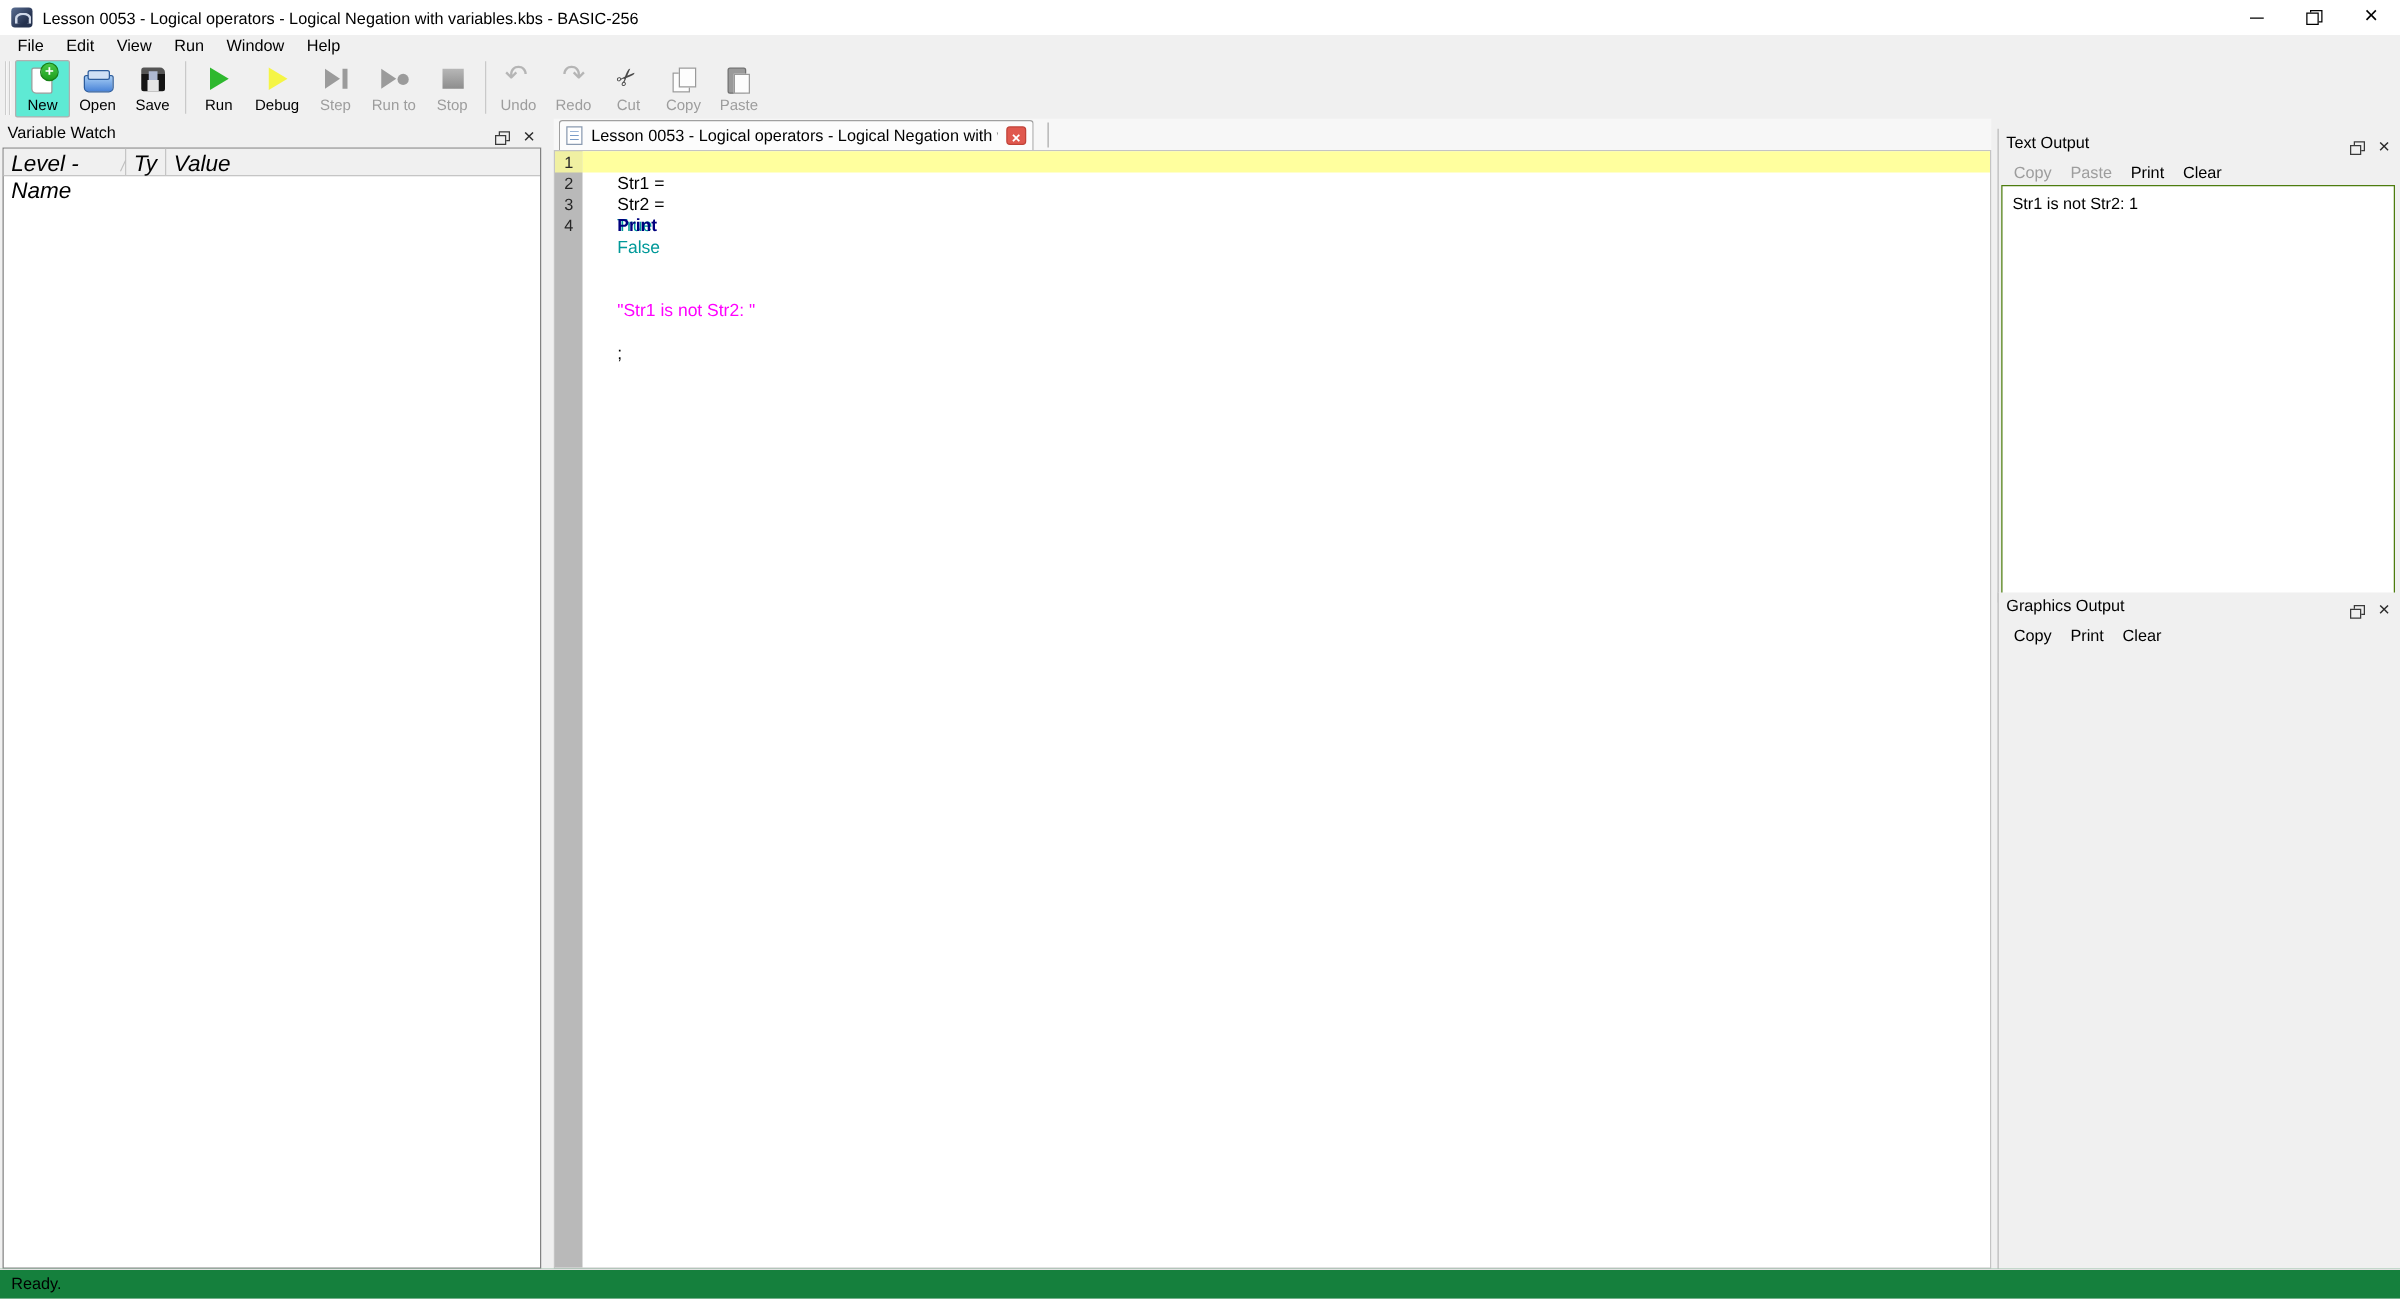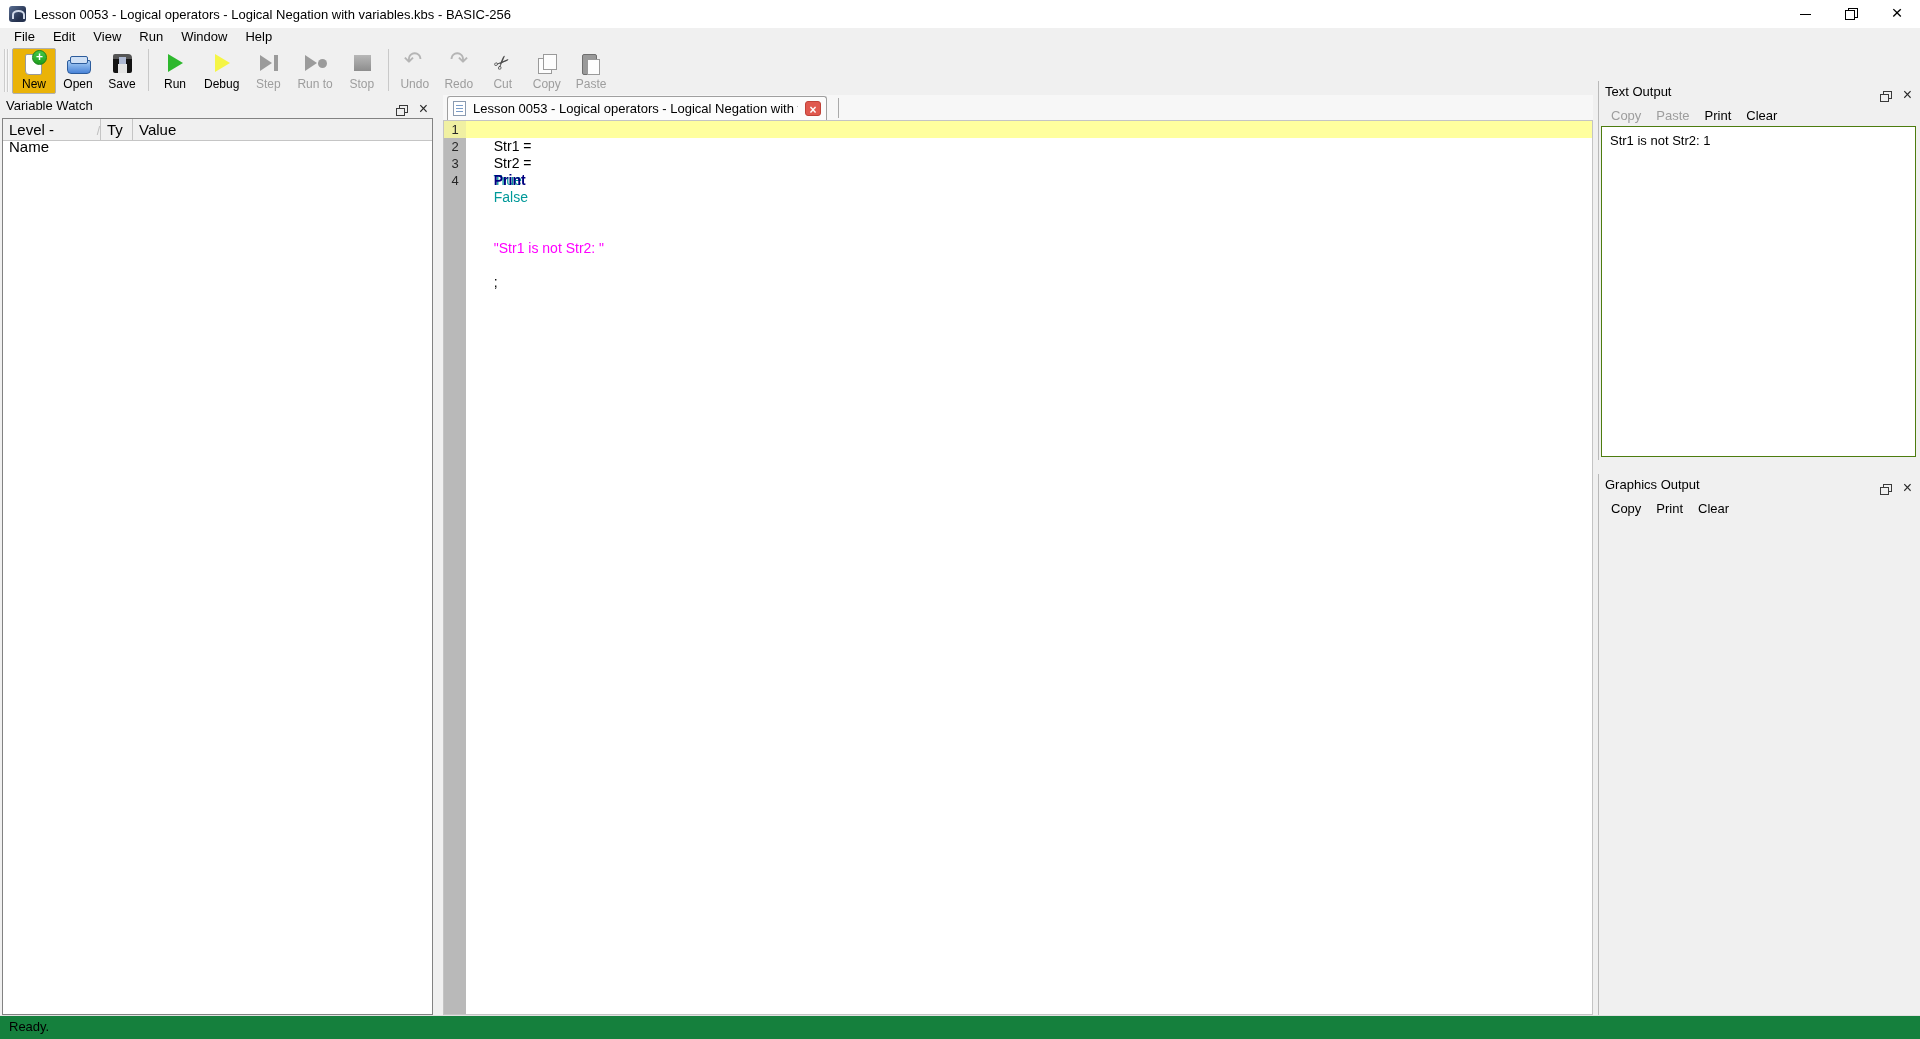--- a/index.html
+++ b/index.html
@@ -31,21 +31,21 @@
   .toolbar { position:absolute; left:0; top:46px; width:1920px; height:49px; background:#f0f0f0;
              display:flex; align-items:flex-start; padding-top:2px; }
   .tb-handle { width:5px; height:43px; margin:1px 3px 0 4px;
              background:linear-gradient(90deg,#cccccc 0 1px,#f7f7f7 1px 2px,transparent 2px 3px,#cccccc 3px 4px,#f7f7f7 4px 5px); }
   .tb-group { display:flex; align-items:flex-start; }
   .tb-sep { width:1px; background:#c9c9c9; height:42px; margin:1px 4px 0 4px; }
   .tb-btn { min-width:36px; padding:1px 6px 2px; display:flex; flex-direction:column; align-items:center;
             font-size:12px; border:1px solid transparent; border-radius:2px; }
   .tb-btn .lbl { margin-top:0; white-space:nowrap; }
   .tb-disabled .lbl { color:var(--c-disabled-text,#9d9d9d); }
-  .tb-focused { border-color:#b0b0b0; background:#eab308; }
+  .tb-focused { border-color:#b0b0b0; background:#5eead4; }
 
   .tbicon { width:30px; height:27px; position:relative; display:block; }
   .tbicon-new::before { content:""; position:absolute; left:6px; top:4px; width:15px; height:19px;
             background:#fff; border:1px solid #9a9a9a; border-radius:2px 2px 2px 4px; }
   .tbicon-new::after { content:"+"; position:absolute; right:2px; top:0; width:13px; height:13px;
             background:linear-gradient(#46c846,#1e9e1e); color:#fff; border-radius:50%;
             font-size:12px; line-height:12px; text-align:center; font-weight:bold; border:1px solid #188018; }
   .tbicon-open::before { content:""; position:absolute; left:4px; top:10px; width:22px; height:12px;
             background:linear-gradient(#a6cdf5,#4a84d8); border:1px solid #2c5c9c; border-radius:2px 2px 4px 4px; }
   .tbicon-open::after { content:""; position:absolute; left:7px; top:6px; width:16px; height:6px;
@@ -83,21 +83,21 @@
   .float-icon { position:relative; width:12px; height:11px; display:block; }
   .float-icon::before { content:""; position:absolute; right:0; top:0; width:7px; height:6px; border:1px solid #3a3a3a; }
   .float-icon::after  { content:""; position:absolute; left:0; bottom:0; width:7px; height:6px; border:1px solid #3a3a3a; background:#f0f0f0; }
   .x-icon::before { content:"\00D7"; font-size:16px; line-height:12px; color:#2a2a2a; }
   .panel-btnrow { display:flex; gap:15px; padding:4px 0 5px 12px; font-size:13px; }
   .pb-disabled { color:var(--c-disabled-text,#9d9d9d); }
 
   
   .vw-panel { position:absolute; left:0; top:95px; width:436px; height:920px; }
   .vw-table { position:absolute; left:2px; top:23px; right:3px; bottom:0; background:#fff; border:1px solid #828282; }
-  .vw-header { display:flex; height:22px; font-size:15px; background:#f0f0f0; border-bottom:1px solid #c5c5c5; }
+  .vw-header { display:flex; height:22px; font-size:18px; background:#f0f0f0; border-bottom:1px solid #c5c5c5;font-style:italic; }
   .vw-hcell { padding:2px 0 0 6px; border-right:1px solid #c5c5c5; display:flex; }
   .vw-c1 { width:98px; } .vw-c2 { width:32px; } .vw-c3 { flex:1; border-right:none; }
   .sort-indicator { margin-left:12px; color:#bdbdbd; }
   .sort-indicator::before { content:"/"; font-size:12px; }
 
   
   .editor { position:absolute; left:443px; top:95px; width:1150px; height:920px; }
   .tabbar { position:relative; height:25px; background:#f7f7f7; }
   .tab { position:absolute; left:4px; top:1px; width:380px; height:24px; background:#fcfcfc;
          border:1px solid #9f9f9f; border-bottom:none; border-radius:3px 3px 0 0;
@@ -117,21 +117,21 @@
   .gutter-cell.highlighted { background:var(--c-highlight-gutter,#f0f0a2); }
   .code { flex:1; }
   .code-line { height:17px; line-height:17px; padding-left:20px; white-space:pre; }
   .code-line.highlighted { background:var(--c-highlight,#ffff9e); }
   .seg-plain { color:#000; }
   .seg-keyword { color:var(--c-keyword,#00007f); font-weight:bold; }
   .seg-string { color:var(--c-string,#ff00ff); }
   .seg-literal { color:var(--c-literal,#009999); }
 
   
-  .to-panel { position:absolute; left:1598px; top:81px; width:322px; height:379px; background:#f0f0f0;
+  .to-panel { position:absolute; left:1598px; top:103px; width:322px; height:379px; background:#f0f0f0;
               border-left:1px solid #b9b9b9; }
   .to-box { position:absolute; left:2px; right:4px; top:45px; bottom:3px; background:#fff;
             border:1px solid #4d7c0f; padding:6px 8px; font-size:13px; }
   .go-panel { position:absolute; left:1598px; top:474px; width:322px; height:541px; background:#f0f0f0;
               border-left:1px solid #b9b9b9; }
 
   
   .statusbar { position:absolute; left:0; top:1015px; width:1920px; height:24px; background:#15803d;
                border-top:1px solid #e2e2e2; font-size:13px; padding:3px 0 0 9px; }
 </style>

